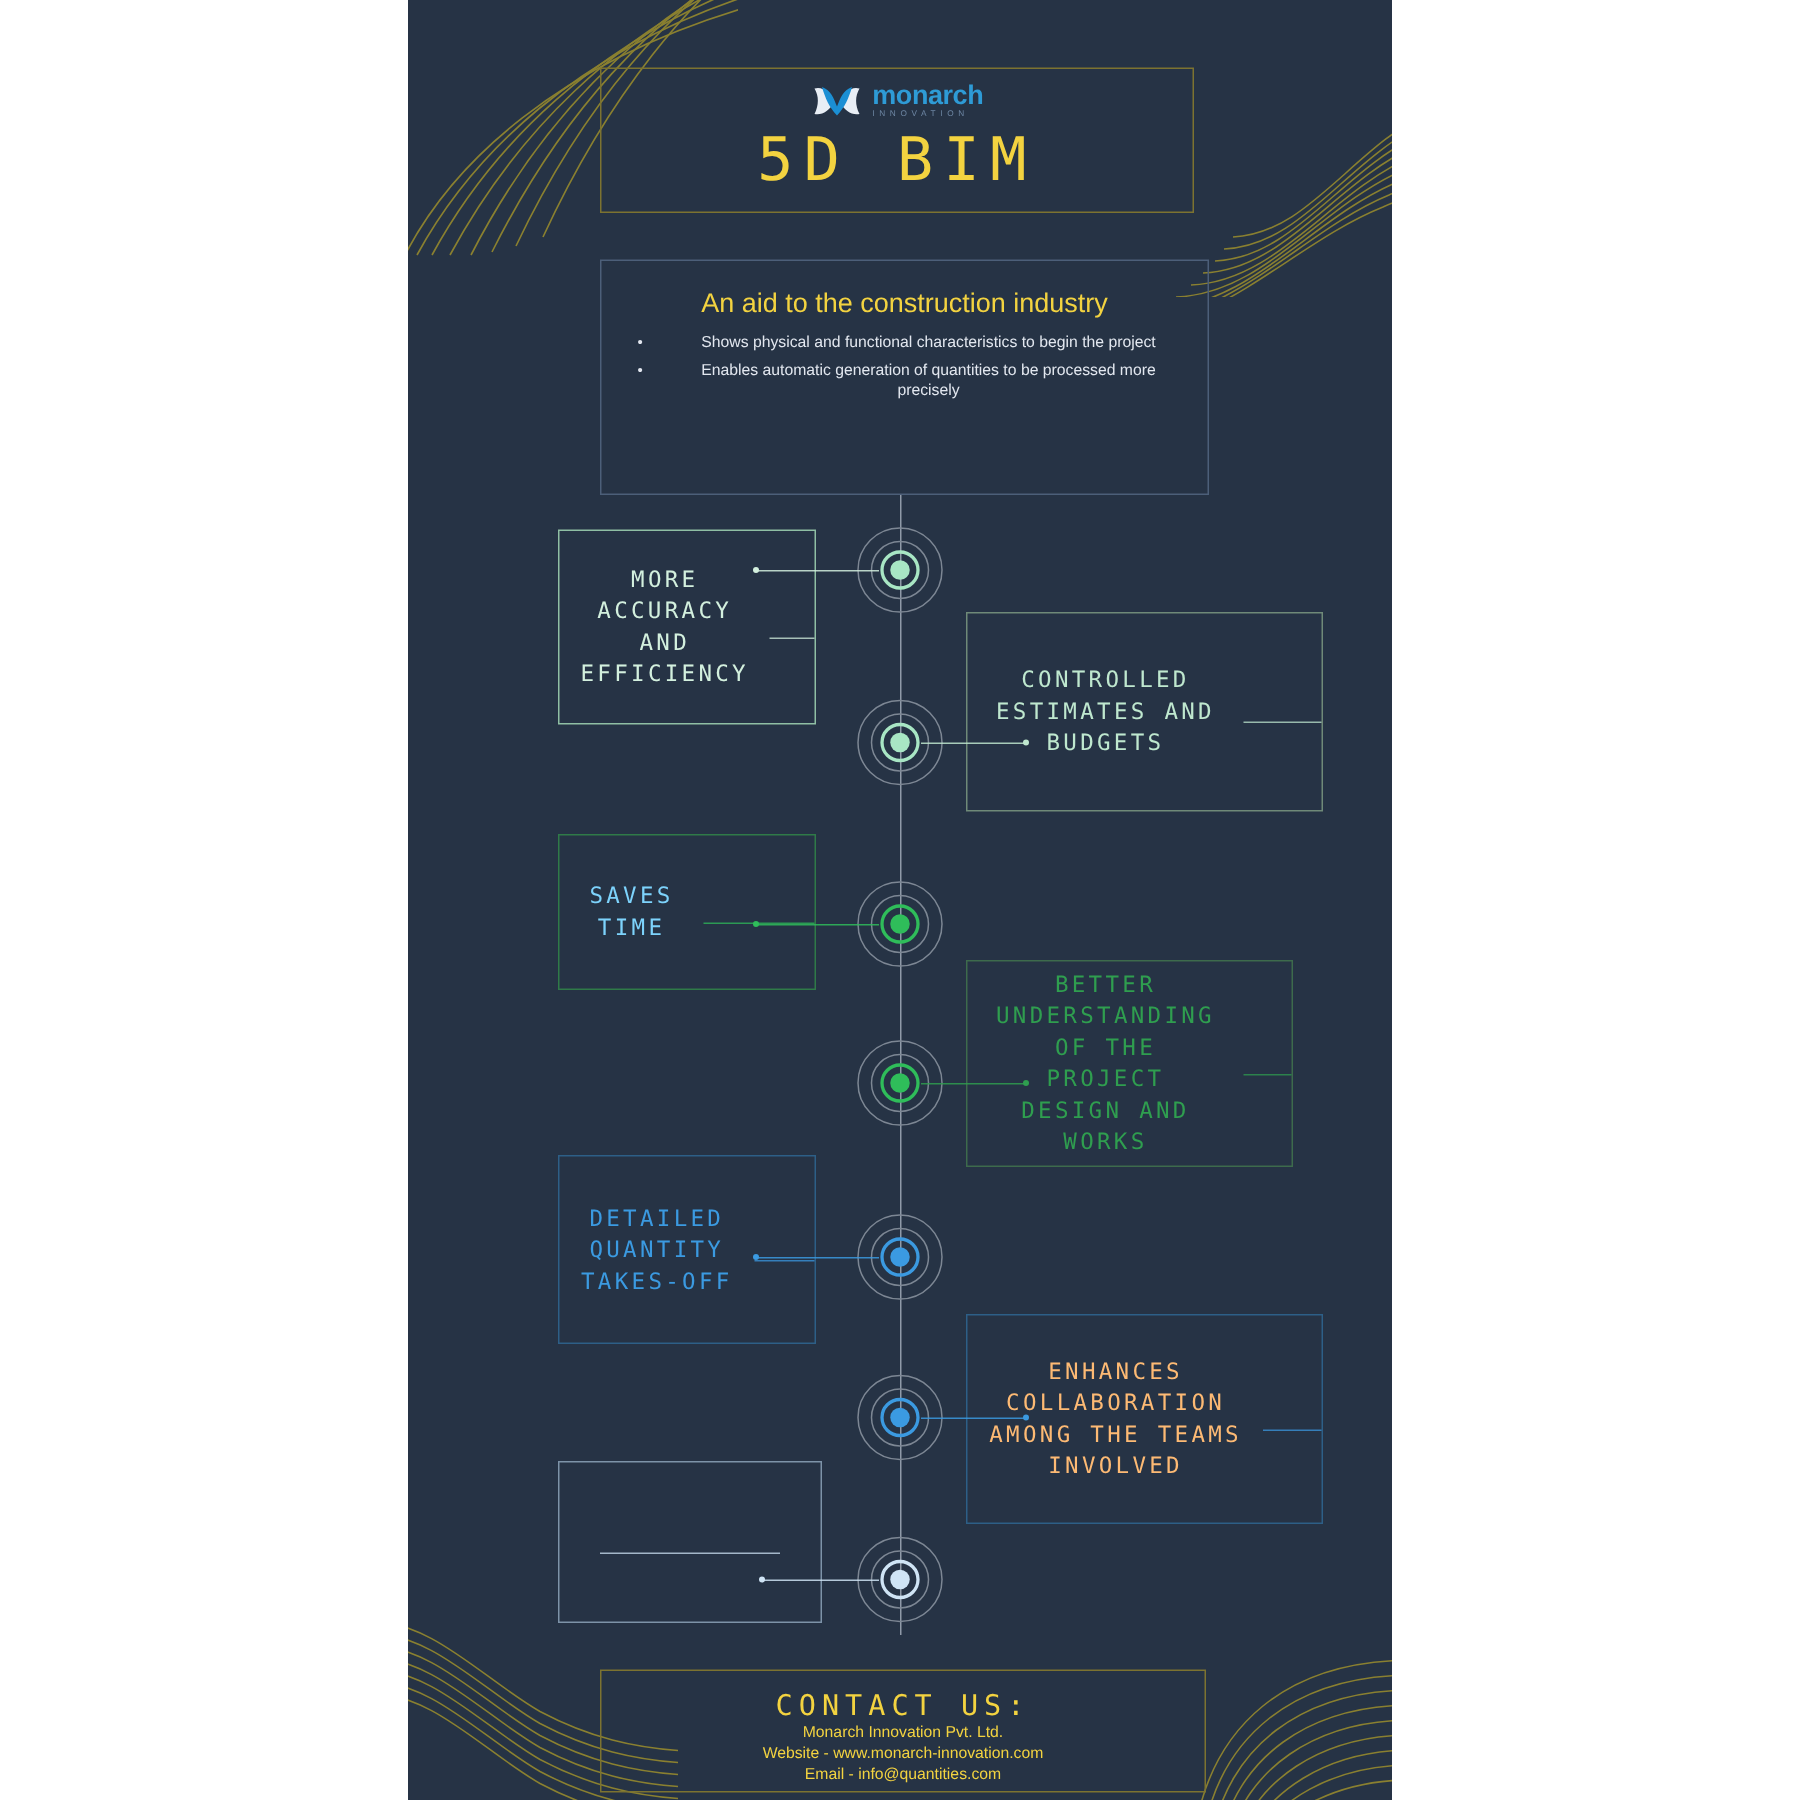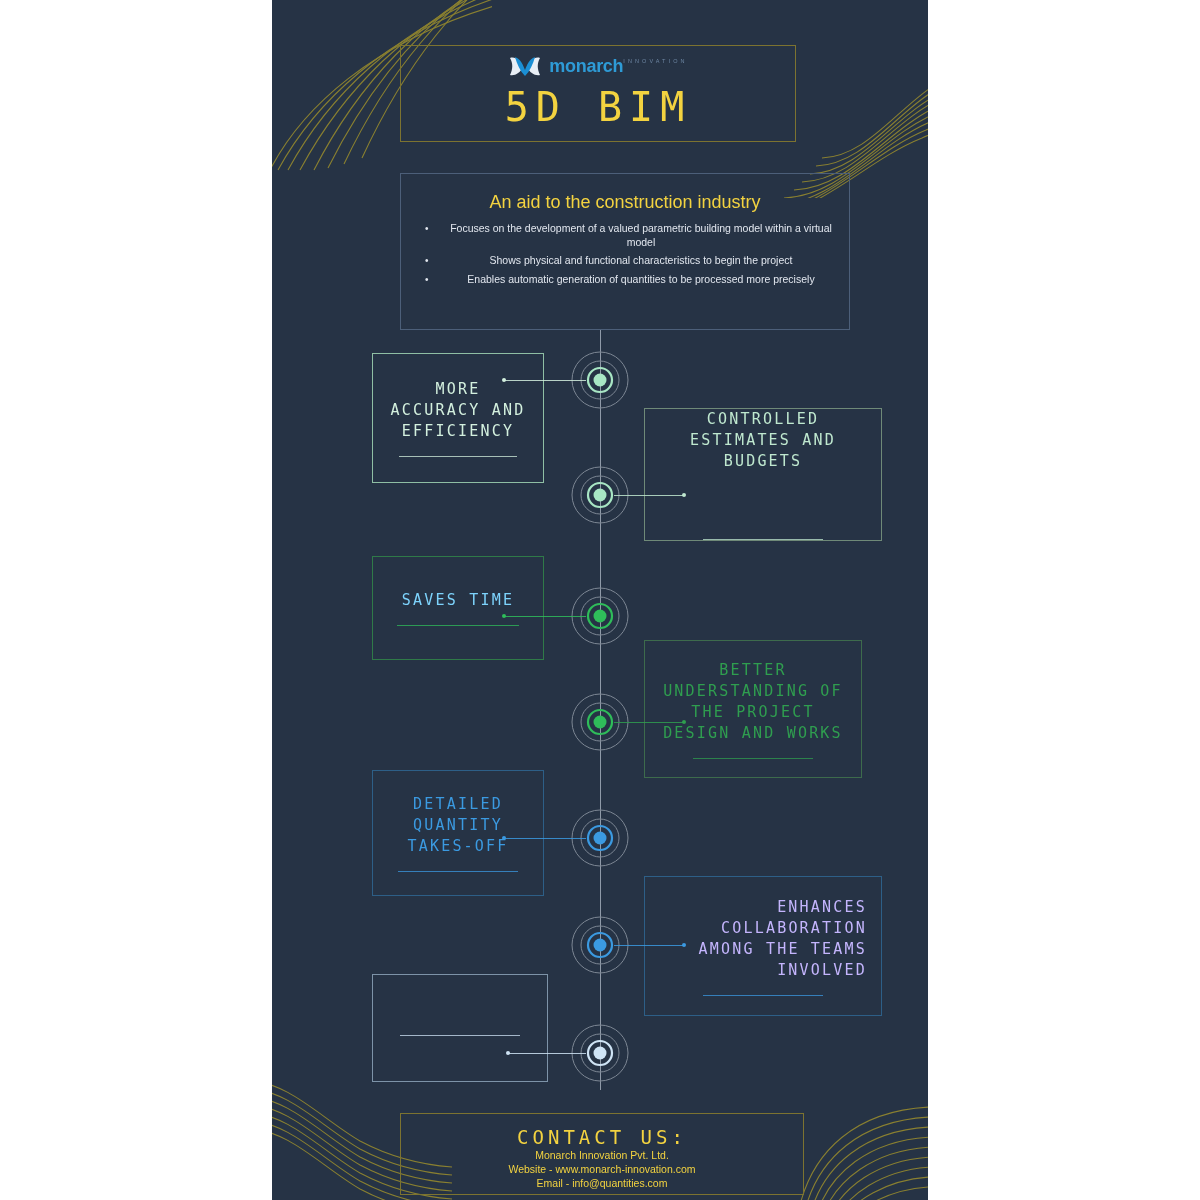--- a/index.html
+++ b/index.html
@@ -22,36 +22,36 @@
   
   .title-box {
     position: absolute; left: 128px; top: 45px; width: 396px; height: 97px;
     border: 1.5px solid #7c7330; box-sizing: border-box;
   }
   .logo-row {
     position:absolute; left:0; right:0; top: 8px;
     display:flex; align-items:center; justify-content:center; gap:7px;
   }
   .logo-mark { width: 34px; height: 24px; }
-  .logo-text { display:flex; flex-direction:row; line-height:1;justify-content:space-between; }
+  .logo-text { display:flex; flex-direction:column; line-height:1;justify-content:space-between; }
   .logo-word {
     font-size: 18px; font-weight: bold; color:#2e9bd6; letter-spacing:-0.3px;
   }
   .logo-sub {
     font-size: 5.5px; color:#6d86a3; letter-spacing: 3.1px; margin-top:2px;
   }
   .title-main {
     position:absolute; left:0; right:0; top: 38px; text-align:center;
     font-family: "DejaVu Sans Mono", monospace;
     font-size: 40px; letter-spacing: 7px; color:#f3d340; font-weight: 400;
   }
 
   
   .intro-box {
-    position:absolute; left:128px; top:173px; width:450px; height:157px;
+    position:absolute; left:128px; top:173px; width:406px; height:157px;
     border:1px solid #4c5f79; box-sizing:border-box;
   }
   .intro-head {
     text-align:center; color:#f3d340; font-size:18px; margin-top:18px;
     font-family:"Liberation Sans", sans-serif; font-weight:400;
   }
   .intro-list { margin: 9px 0 0 0; padding: 0 14px 0 46px; list-style: none; }
   .intro-list li {
     position: relative; color:#e2e7ef; font-size:10.5px; line-height:13.5px;
     text-align:center; margin-bottom: 5px;
@@ -70,21 +70,21 @@
   .node { position:absolute; width:64px; height:64px; }
   .node svg { display:block; }
 
   
   .conn { position:absolute; height:1px; }
   .conn-dot { position:absolute; width:4px; height:4px; border-radius:50%; top:-1.5px; }
 
   
   .card {
     position:absolute; box-sizing:border-box; border:1px solid #999;
-    display:flex; flex-direction:column; align-items:center; justify-content:center;
+    display:flex; flex-direction:row; align-items:center; justify-content:center;
   }
   .card-title {
     font-family:"DejaVu Sans Mono", monospace;
     font-size: 15px; letter-spacing: 2.2px; line-height: 21px;
     text-align:center; padding: 0 14px;
   }
   .card-rule { height:1px; width:120px; margin-top: 14px; }
 
   
   .contact-box {
@@ -179,21 +179,20 @@
           <span class="logo-word">monarch</span>
           <span class="logo-sub">INNOVATION</span>
         </span>
       </div>
       <div class="title-main">5D BIM</div>
     </div>
 
     <div class="intro-box">
       <div class="intro-head">An aid to the construction industry</div>
       <ul class="intro-list" id="intro-list">
-          <li>Focuses on the development of a valued parametric building model within a virtual model</li>
           <li>Shows physical and functional characteristics to     begin the project</li>
           <li>Enables automatic generation of quantities to be     processed more precisely</li>
         </ul>
     </div>
 
     <div class="tl-line"></div>
 
     <div id="tl-items">
         <div class="node" style="left: 296px; top: 348px;">
           <svg width="64" height="64" viewBox="0 0 64 64">
@@ -267,21 +266,21 @@
         <div class="conn-dot" style="background: rgb(59, 154, 225); left: 230px; top: 836px;"></div>
         <div class="node" style="left: 296px; top: 913px;">
           <svg width="64" height="64" viewBox="0 0 64 64">
             <circle cx="32" cy="32" r="28" fill="none" stroke="#7d8794" stroke-width="1"></circle>
             <circle cx="32" cy="32" r="19" fill="none" stroke="#7d8794" stroke-width="1"></circle>
             <circle cx="32" cy="32" r="12" fill="none" stroke="#3b9ae1" stroke-width="2.2"></circle>
             <circle cx="32" cy="32" r="6.5" fill="#3b9ae1"></circle>
           </svg>
         </div>
         <div class="card" style="left: 372px; top: 876px; width: 238px; height: 140px; border-color: rgb(45, 95, 135);">
-          <div class="card-title" style="color: #c4b5fd; text-align: right;">ENHANCES COLLABORATION AMONG THE TEAMS INVOLVED</div>
+          <div class="card-title" style="color: #fdba74;">ENHANCES COLLABORATION AMONG THE TEAMS INVOLVED</div>
           <div class="card-rule" style="width: 120px; background: rgb(59, 154, 225); opacity: 0.75;"></div>
         </div>
         <div class="conn" style="background: rgb(59, 154, 225); opacity: 0.85; top: 945px; left: 342px; width: 70px;"></div>
         <div class="conn-dot" style="background: rgb(59, 154, 225); left: 410px; top: 943px;"></div>
         <div class="node" style="left: 296px; top: 1021px;">
           <svg width="64" height="64" viewBox="0 0 64 64">
             <circle cx="32" cy="32" r="28" fill="none" stroke="#7d8794" stroke-width="1"></circle>
             <circle cx="32" cy="32" r="19" fill="none" stroke="#7d8794" stroke-width="1"></circle>
             <circle cx="32" cy="32" r="12" fill="none" stroke="#cfe4f5" stroke-width="2.2"></circle>
             <circle cx="32" cy="32" r="6.5" fill="#cfe4f5"></circle>

